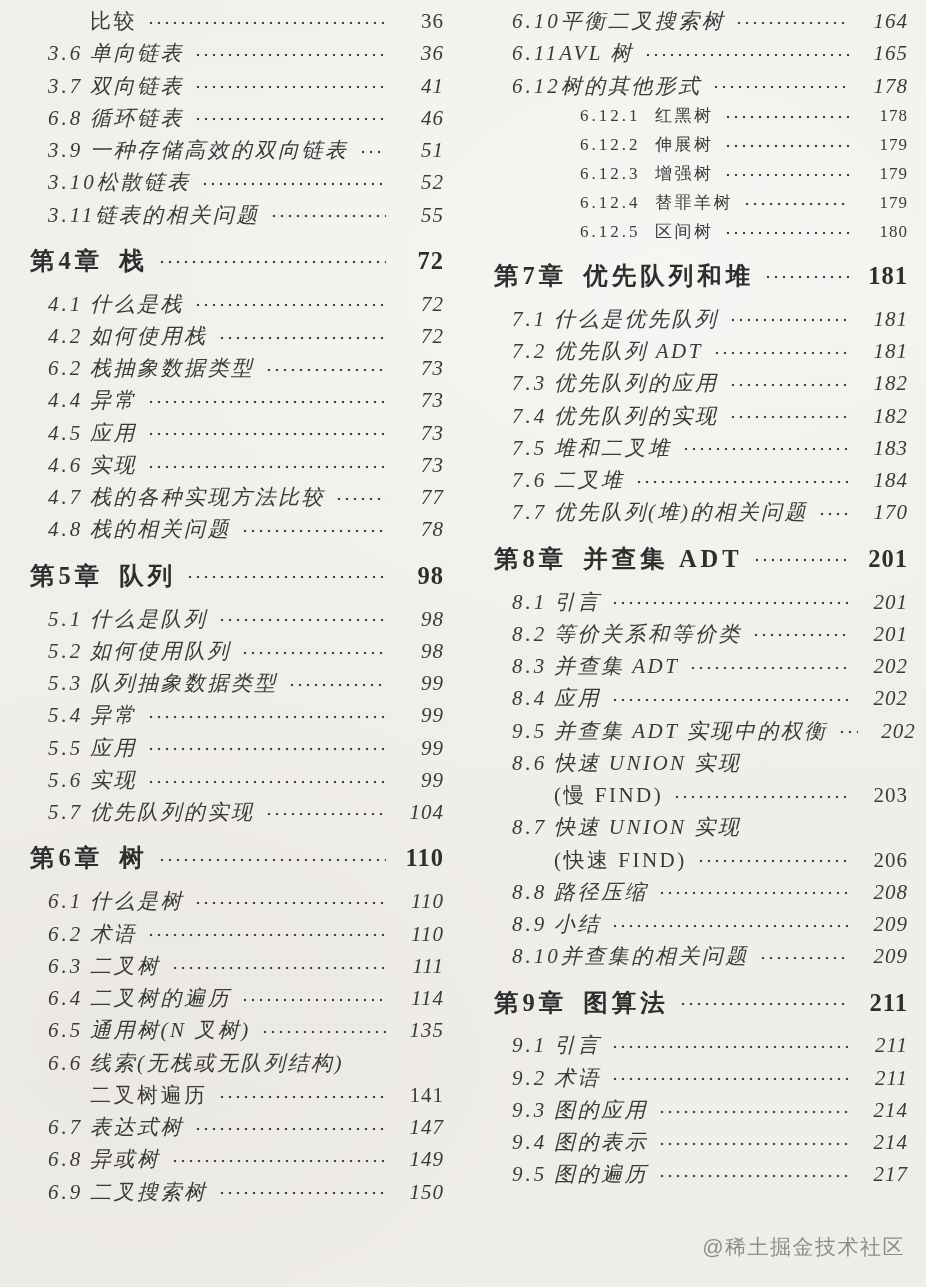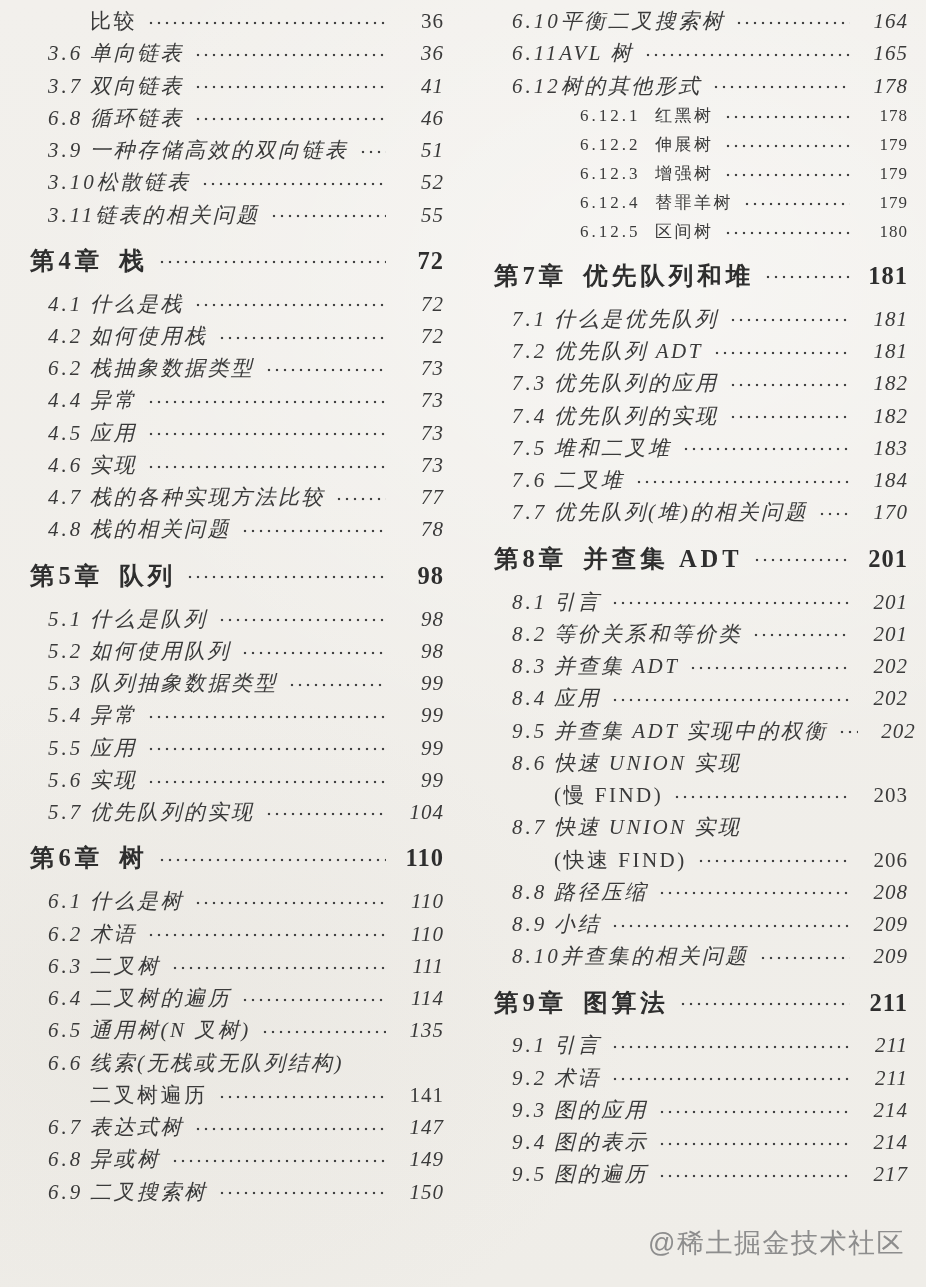--- a/index.html
+++ b/index.html
@@ -80,21 +80,21 @@
     font-size: 17px;
     margin-bottom: 11px;
   }
   .row.sub .num { min-width: 62px; margin-right: 13px; }
   
   .row.cont { padding-left: 60px; }
   .watermark {
     position: absolute;
     right: 21px;
     bottom: 26px;
-    font-size: 27px;
+    font-size: 21px;
     letter-spacing: 1.5px;
     color: #8d8d8d;
     font-family: "Liberation Sans", "DejaVu Sans", sans-serif;
   }
 </style>
 </head>
 <body>
 
 <div class="page-root">
   <div class="columns">

